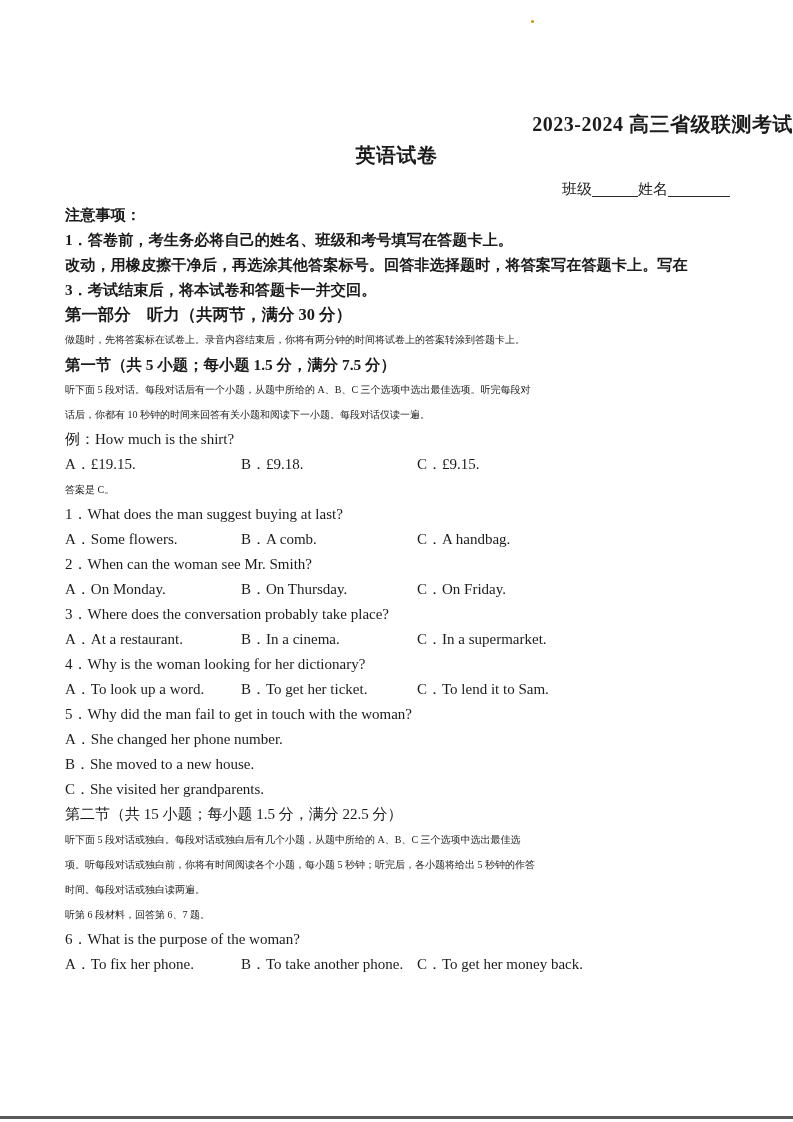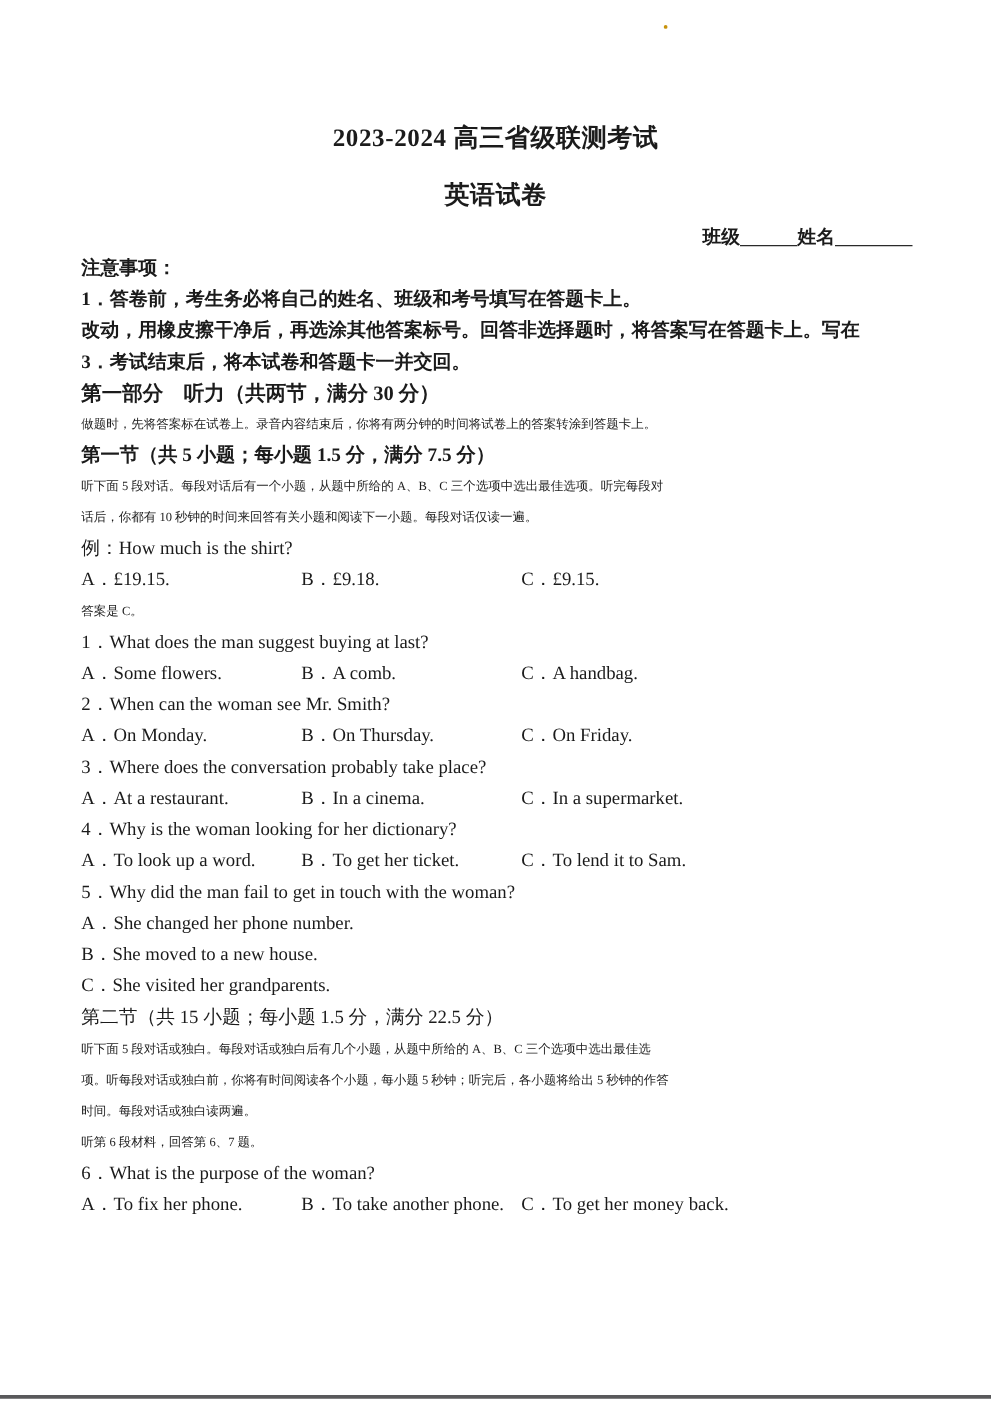--- a/index.html
+++ b/index.html
@@ -3,23 +3,23 @@
 <meta charset="utf-8">
 <style>
   html,body { margin:0; padding:0; }
   body {
     width:793px; height:1122px; background:#ffffff; position:relative;
     overflow:hidden; color:#1b1b1b;
     font-family:"Liberation Serif","DejaVu Serif",serif;
   }
   .title-line { position:absolute; left:0; width:100%; text-align:center;
     font-size:20px; font-weight:bold; letter-spacing:0.5px; }
-  #exam-title { top:97px; }
+  #exam-title { top:111px;text-align:right; }
   #exam-subtitle { top:142px; }
-  .student-line { position:absolute; top:180px; left:562px; font-size:15px; white-space:nowrap;font-weight:bold; }
+  .student-line { position:absolute; top:180px; left:562px; font-size:15px; white-space:nowrap; }
   .blank { display:inline-block; border-bottom:1.5px solid #2a2a2a; height:15px;
     vertical-align:baseline; margin-bottom:-3px; }
   .blank-class { width:46px; }
   .blank-name  { width:62px; }
   .doc { position:absolute; left:65px; top:202px; width:678px; }
   .ln { height:25px; line-height:25px; white-space:nowrap; overflow:visible; }
   .notice-ln { font-size:15.2px; font-weight:bold; }
   .h-part { font-size:16.4px; font-weight:bold; }
   .h-sec1 { font-size:15.4px; font-weight:bold; }
   .h-sec2 { font-size:15px; font-weight:normal; }

